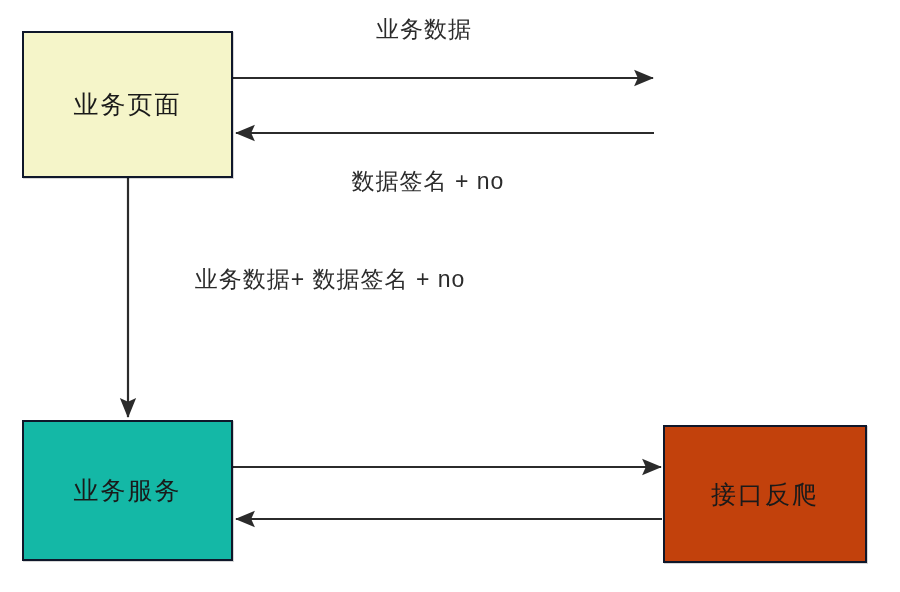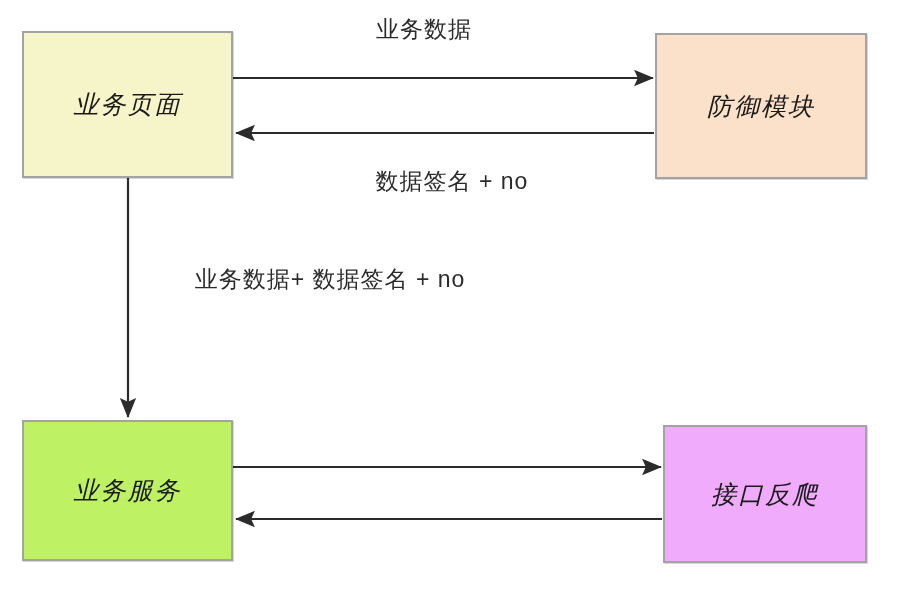--- a/index.html
+++ b/index.html
@@ -21,26 +21,25 @@
     position: absolute;
     left: 0;
     top: 0;
     width: 900px;
     height: 592px;
     pointer-events: none;
   }
   .node {
     position: absolute;
     box-sizing: border-box;
-    border: 2px solid #a3a3a3;
+    border: 2px solid #0f172a;
     display: flex;
     align-items: center;
     justify-content: center;
     box-shadow: 1px 1px 0 rgba(0,0,0,0.16);
-    font-style: italic;
   }
   .node-label {
     font-size: 25px;
     color: #1a1a1a;
     letter-spacing: 2px;
     font-weight: 400;
     line-height: 1;
     white-space: nowrap;
   }
   .edge-label {
@@ -49,22 +48,22 @@
     color: #2b2b2b;
     letter-spacing: 1px;
     white-space: nowrap;
     line-height: 1;
     text-align: center;
     transform: translate(-50%, -50%);
   }
   
   #node-business-page   { left: 22px;  top: 31px;  width: 211px; height: 147px; background: #f5f5c9; }
   #node-defense-module  { left: 655px; top: 33px;  width: 212px; height: 146px; background: #fbe1c9; }
-  #node-business-service{ left: 22px;  top: 420px; width: 211px; height: 141px; background: #bef264; }
-  #node-api-anticrawler { left: 663px; top: 425px; width: 204px; height: 138px; background: #f0abfc; }
+  #node-business-service{ left: 22px;  top: 420px; width: 211px; height: 141px; background: #14b8a6; }
+  #node-api-anticrawler { left: 663px; top: 425px; width: 204px; height: 138px; background: #c2410c; }
 </style>
 </head>
 <body>
 
 <div id="canvas">
 
   <svg class="layer" viewBox="0 0 900 592" xmlns="http://www.w3.org/2000/svg">
     <defs>
       <marker id="arrowhead" markerWidth="9" markerHeight="8" refX="8.6" refY="4" orient="auto" markerUnits="strokeWidth">
         <path d="M0,0.3 L9,4 L0,7.7 L1.7,4 Z" fill="#2b2b2b"></path>
@@ -89,33 +88,30 @@
 
     <g>
       <line x1="662" y1="519" x2="236" y2="519" stroke="#2b2b2b" stroke-width="2.2" marker-end="url(#arrowhead)"></line>
     </g>
   </svg>
 
   <div class="node" id="node-business-page">
     <span class="node-label">业务页面</span>
   </div>
 
-  <div class="node" id="node-defense-module">
-    <span class="node-label">防御模块</span>
-  </div>
 
   <div class="node" id="node-business-service">
     <span class="node-label">业务服务</span>
   </div>
 
   <div class="node" id="node-api-anticrawler">
     <span class="node-label">接口反爬</span>
   </div>
 
   <div class="edge-label" style="left:424px; top:29px;">业务数据</div>
 
-  <div class="edge-label" style="left:452px; top:181px;text-align:right;">数据签名 + no</div>
+  <div class="edge-label" style="left:428px; top:181px;text-align:right;">数据签名 + no</div>
 
   <div class="edge-label" style="left:330px; top:279px;text-align:center;">业务数据+ 数据签名 + no</div>
 
 
 
 </div>
 
 </body></html>

